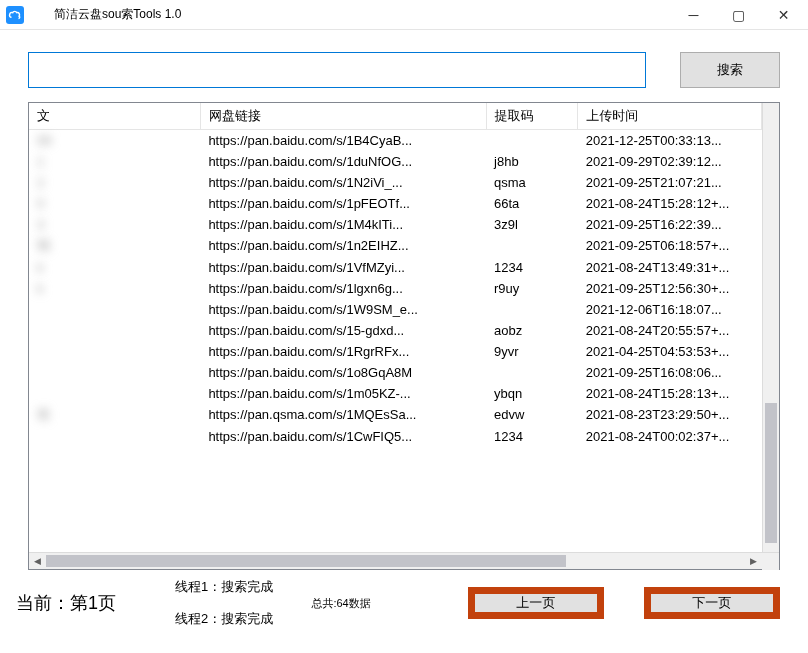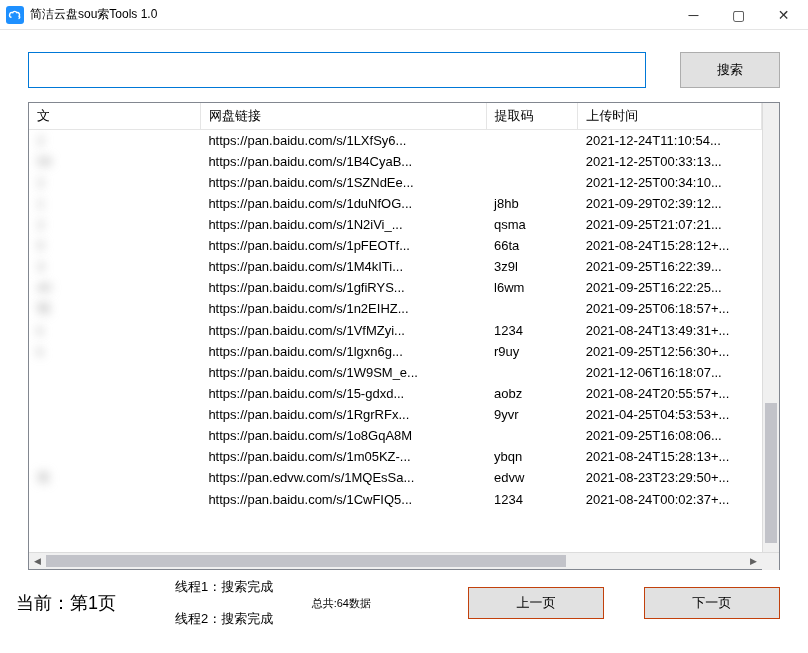--- a/index.html
+++ b/index.html
@@ -15,20 +15,21 @@
       height: 653px;
       overflow: hidden;
     }
     .title-bar {
       height: 30px;
       display: flex;
       align-items: center;
       padding: 0 2px 0 6px;
       border-bottom: 1px solid #e5e5e5;
       background: #ffffff;
+      gap: 24px;
     }
     .app-icon {
       width: 18px;
       height: 18px;
       background: #1e90ff;
       border-radius: 3px;
       margin-right: 6px;
       display: flex;
       align-items: center;
       justify-content: center;
@@ -197,21 +198,21 @@
       width: 130px;
       margin-left: 44px;
     }
     .total {
       font-size: 11px;
       width: 140px;
     }
     .page-btn {
       width: 140px;
       height: 32px;
-      border: 1px solid #c2410c;
+      border: 7px solid #c2410c;
       background: #e1e1e1;
       cursor: pointer;
       font-size: 13px;
       font-family: inherit;
     }
     .spacer {
       flex: 1;
     }
   </style>
 </head>
@@ -243,38 +244,26 @@
         <thead>
           <tr>
             <th class="col-name">文</th>
             <th class="col-link">网盘链接</th>
             <th class="col-code">提取码</th>
             <th class="col-time">上传时间</th>
           </tr>
         </thead>
         <tbody id="table-body">
             <tr>
-              <td class="col-name blur">2</td>
-              <td class="col-link">https://pan.baidu.com/s/1LXfSy6...</td>
-              <td class="col-code"></td>
-              <td class="col-time">2021-12-24T11:10:54...</td>
-            </tr>
-            <tr>
               <td class="col-name blur">59</td>
               <td class="col-link">https://pan.baidu.com/s/1B4CyaB...</td>
               <td class="col-code"></td>
               <td class="col-time">2021-12-25T00:33:13...</td>
             </tr>
             <tr>
-              <td class="col-name blur">2</td>
-              <td class="col-link">https://pan.baidu.com/s/1SZNdEe...</td>
-              <td class="col-code"></td>
-              <td class="col-time">2021-12-25T00:34:10...</td>
-            </tr>
-            <tr>
               <td class="col-name blur">1</td>
               <td class="col-link">https://pan.baidu.com/s/1duNfOG...</td>
               <td class="col-code">j8hb</td>
               <td class="col-time">2021-09-29T02:39:12...</td>
             </tr>
             <tr>
               <td class="col-name blur">2</td>
               <td class="col-link">https://pan.baidu.com/s/1N2iVi_...</td>
               <td class="col-code">qsma</td>
               <td class="col-time">2021-09-25T21:07:21...</td>
@@ -285,26 +274,20 @@
               <td class="col-code">66ta</td>
               <td class="col-time">2021-08-24T15:28:12+...</td>
             </tr>
             <tr>
               <td class="col-name blur">3</td>
               <td class="col-link">https://pan.baidu.com/s/1M4kITi...</td>
               <td class="col-code">3z9l</td>
               <td class="col-time">2021-09-25T16:22:39...</td>
             </tr>
             <tr>
-              <td class="col-name blur">40</td>
-              <td class="col-link">https://pan.baidu.com/s/1gfiRYS...</td>
-              <td class="col-code">l6wm</td>
-              <td class="col-time">2021-09-25T16:22:25...</td>
-            </tr>
-            <tr>
               <td class="col-name blur">弱</td>
               <td class="col-link">https://pan.baidu.com/s/1n2EIHZ...</td>
               <td class="col-code"></td>
               <td class="col-time">2021-09-25T06:18:57+...</td>
             </tr>
             <tr>
               <td class="col-name blur">k</td>
               <td class="col-link">https://pan.baidu.com/s/1VfMZyi...</td>
               <td class="col-code">1234</td>
               <td class="col-time">2021-08-24T13:49:31+...</td>
@@ -340,21 +323,21 @@
               <td class="col-time">2021-09-25T16:08:06...</td>
             </tr>
             <tr>
               <td class="col-name blur"></td>
               <td class="col-link">https://pan.baidu.com/s/1m05KZ-...</td>
               <td class="col-code">ybqn</td>
               <td class="col-time">2021-08-24T15:28:13+...</td>
             </tr>
             <tr>
               <td class="col-name blur">简</td>
-              <td class="col-link">https://pan.edvw.com/s/1MQEsSa...</td>
+              <td class="col-link">https://pan.qsma.com/s/1MQEsSa...</td>
               <td class="col-code">edvw</td>
               <td class="col-time">2021-08-23T23:29:50+...</td>
             </tr>
             <tr>
               <td class="col-name blur"></td>
               <td class="col-link">https://pan.baidu.com/s/1CwFIQ5...</td>
               <td class="col-code">1234</td>
               <td class="col-time">2021-08-24T00:02:37+...</td>
             </tr>
           </tbody>

